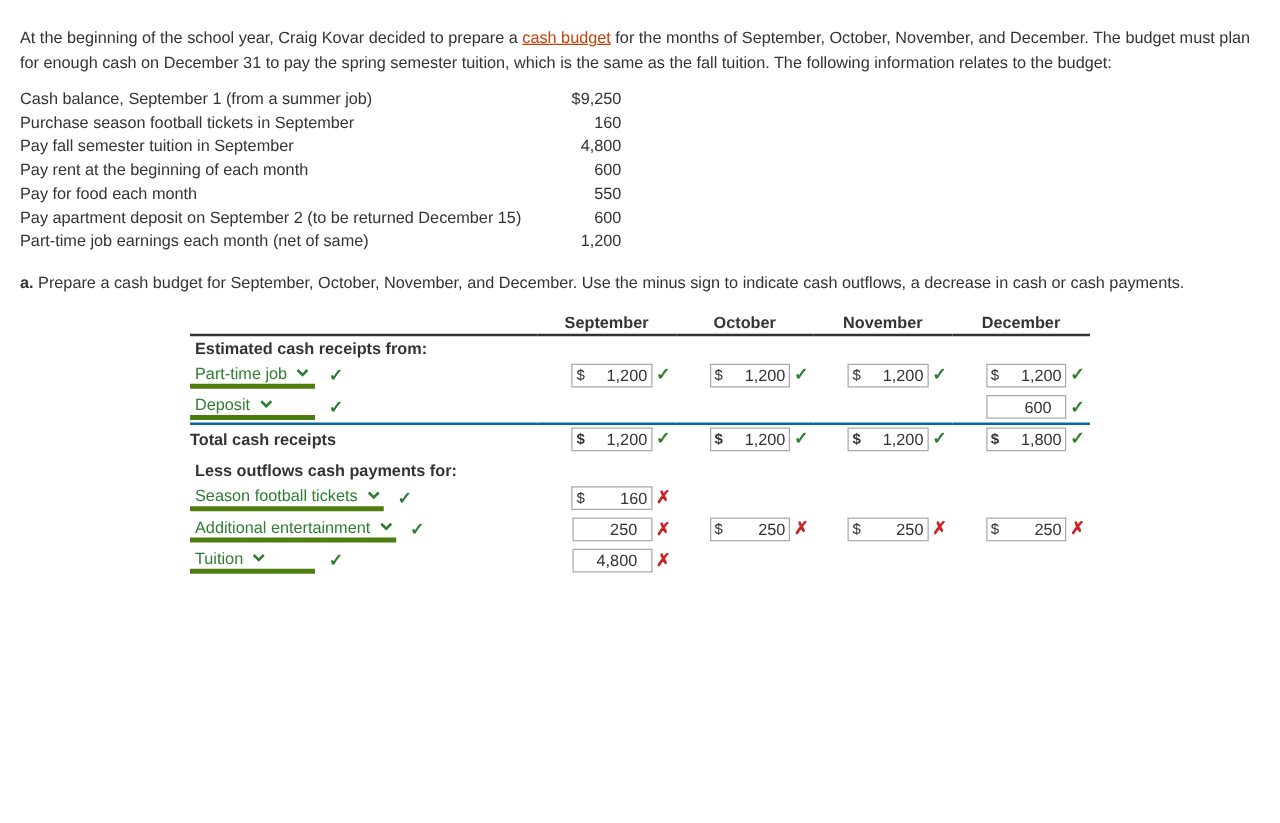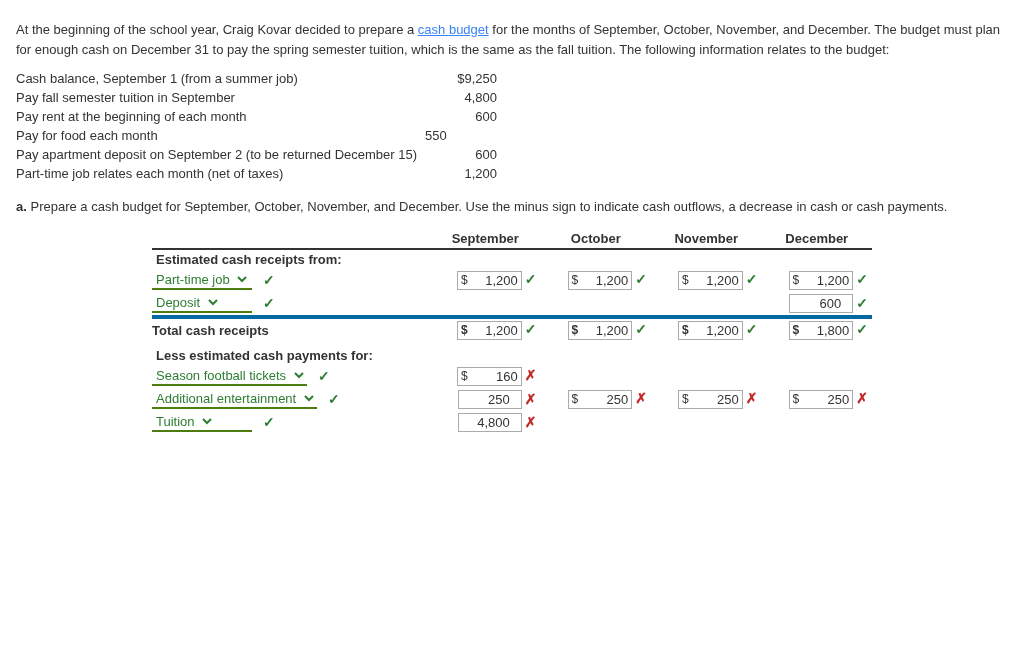--- a/index.html
+++ b/index.html
@@ -8,21 +8,21 @@
       font-size: 13px;
       color: #333;
       background: #fff;
       padding: 12px 16px;
       width: 1024px;
     }
     .header-line { margin-bottom: 8px; }
     .header-line span.personal { color: #333; }
     .header-line span.budget-link { color: #2e7d32; text-decoration: underline; cursor: pointer; }
     .intro-text { margin-bottom: 10px; line-height: 1.5; }
-    .intro-text a, .cash-link { color: #3b82f6; text-decoration: underline; }
+    .intro-text a, .cash-link { color: #c2410c; text-decoration: underline; }
     .info-table { margin: 0 0 14px 0; border-collapse: collapse; }
     .info-table td { padding: 2px 8px 2px 0; vertical-align: top; }
     .info-table td:first-child { min-width: 380px; }
     .info-table td:last-child { text-align: right; min-width: 80px; }
     .section-a { margin-bottom: 8px; line-height: 1.5; }
     .budget-title { text-align: center; font-weight: bold; margin: 8px 0 2px; }
     .budget-subtitle { text-align: center; font-weight: bold; margin-bottom: 2px; }
     .budget-period { text-align: center; font-weight: bold; margin-bottom: 6px; }
     .budget-table { border-collapse: collapse; width: 720px; margin: 12px auto; }
     .budget-table th {
@@ -61,21 +61,21 @@
       border: 1px solid #aaa;
       background: #fff;
       padding: 1px 3px;
       min-width: 64px;
     }
     .check-green { color: #2e7d32; font-size: 14px; margin-left: 3px; font-weight: bold; }
     .cross-red { color: #c62828; font-size: 14px; margin-left: 3px; font-weight: bold; }
     .dropdown-wrap {
       display: inline-flex;
       align-items: center;
-      border-bottom: 2px solid #4d7c0f;
+      border-bottom: 4px solid #4d7c0f;
       color: #2e7d32;
       cursor: pointer;
       min-width: 100px;
       margin-right: 4px;
       position: relative;
     }
     .dropdown-wrap select {
       border: none;
       outline: none;
       background: transparent;
@@ -83,21 +83,21 @@
       font-size: 13px;
       cursor: pointer;
       appearance: auto;
       padding-right: 4px;
     }
     .row-label-cell {
       display: flex;
       align-items: center;
       gap: 4px;
     }
-    .top-border td { border-top: 4px solid #0369a1; }
+    .top-border td { border-top: 2px solid #0369a1; }
     .total-row td { font-weight: bold; }
   </style>
 </head>
 <body>
 
 <div class="header-line">
   <span class="personal"></span>
   <span> </span>
   <span class="budget-link"></span>
 </div>
@@ -106,37 +106,41 @@
   At the beginning of the school year, Craig Kovar decided to prepare a <span class="cash-link">cash budget</span> for the months of September, October, November, and December. The budget must plan for enough cash on December 31 to pay the spring semester tuition, which is the same as the fall tuition. The following information relates to the budget:
 </div>
 
 <table class="info-table">
   <tbody id="info-tbody">
       <tr>
     <td>Cash balance, September 1 (from a summer job)</td>
     <td style="text-align:right">$9,250</td>
   </tr>
       <tr>
+    <td>Purchase season football tickets in September</td>
+    <td style="text-align:right">160</td>
+  </tr>
+      <tr>
     <td>Pay fall semester tuition in September</td>
     <td style="text-align:right">4,800</td>
   </tr>
       <tr>
     <td>Pay rent at the beginning of each month</td>
     <td style="text-align:right">600</td>
   </tr>
       <tr>
     <td>Pay for food each month</td>
-    <td style="text-align:left">550</td>
+    <td style="text-align:right">550</td>
   </tr>
       <tr>
     <td>Pay apartment deposit on September 2 (to be returned December 15)</td>
     <td style="text-align:right">600</td>
   </tr>
       <tr>
-    <td>Part-time job relates each month (net of taxes)</td>
+    <td>Part-time job earnings each month (net of same)</td>
     <td style="text-align:right">1,200</td>
   </tr>
     </tbody>
 </table>
 
 <div class="section-a">
   <strong>a.</strong>
   <span> Prepare a cash budget for September, October, November, and December. Use the minus sign to indicate cash outflows, a decrease in cash or cash payments.</span>
 </div>
 
@@ -213,21 +217,21 @@
   <td class="input-cell" style="text-align:right;white-space:nowrap"><span class="dollar-input-wrap">
       <span class="dollar-sign">$</span>
       <input class="amount-input" type="text" value="1,200" style="">
     </span><span class="check-green">✓</span></td>
   <td class="input-cell" style="text-align:right;white-space:nowrap"><span class="dollar-input-wrap">
       <span class="dollar-sign">$</span>
       <input class="amount-input" type="text" value="1,800" style="">
     </span><span class="check-green">✓</span></td>
 </tr>
       <tr>
-        <td colspan="5" class="section-header" style="padding-top:6px">Less estimated cash payments for:</td>
+        <td colspan="5" class="section-header" style="padding-top:6px">Less outflows cash payments for:</td>
       </tr>
       <tr>
     <td class="label-cell indent">
       <div class="row-label-cell">
         <div class="dropdown-wrap">
           <select><option>Season football tickets</option></select>
         </div>
         <span class="check-green">✓</span>
       </div>
     </td>

